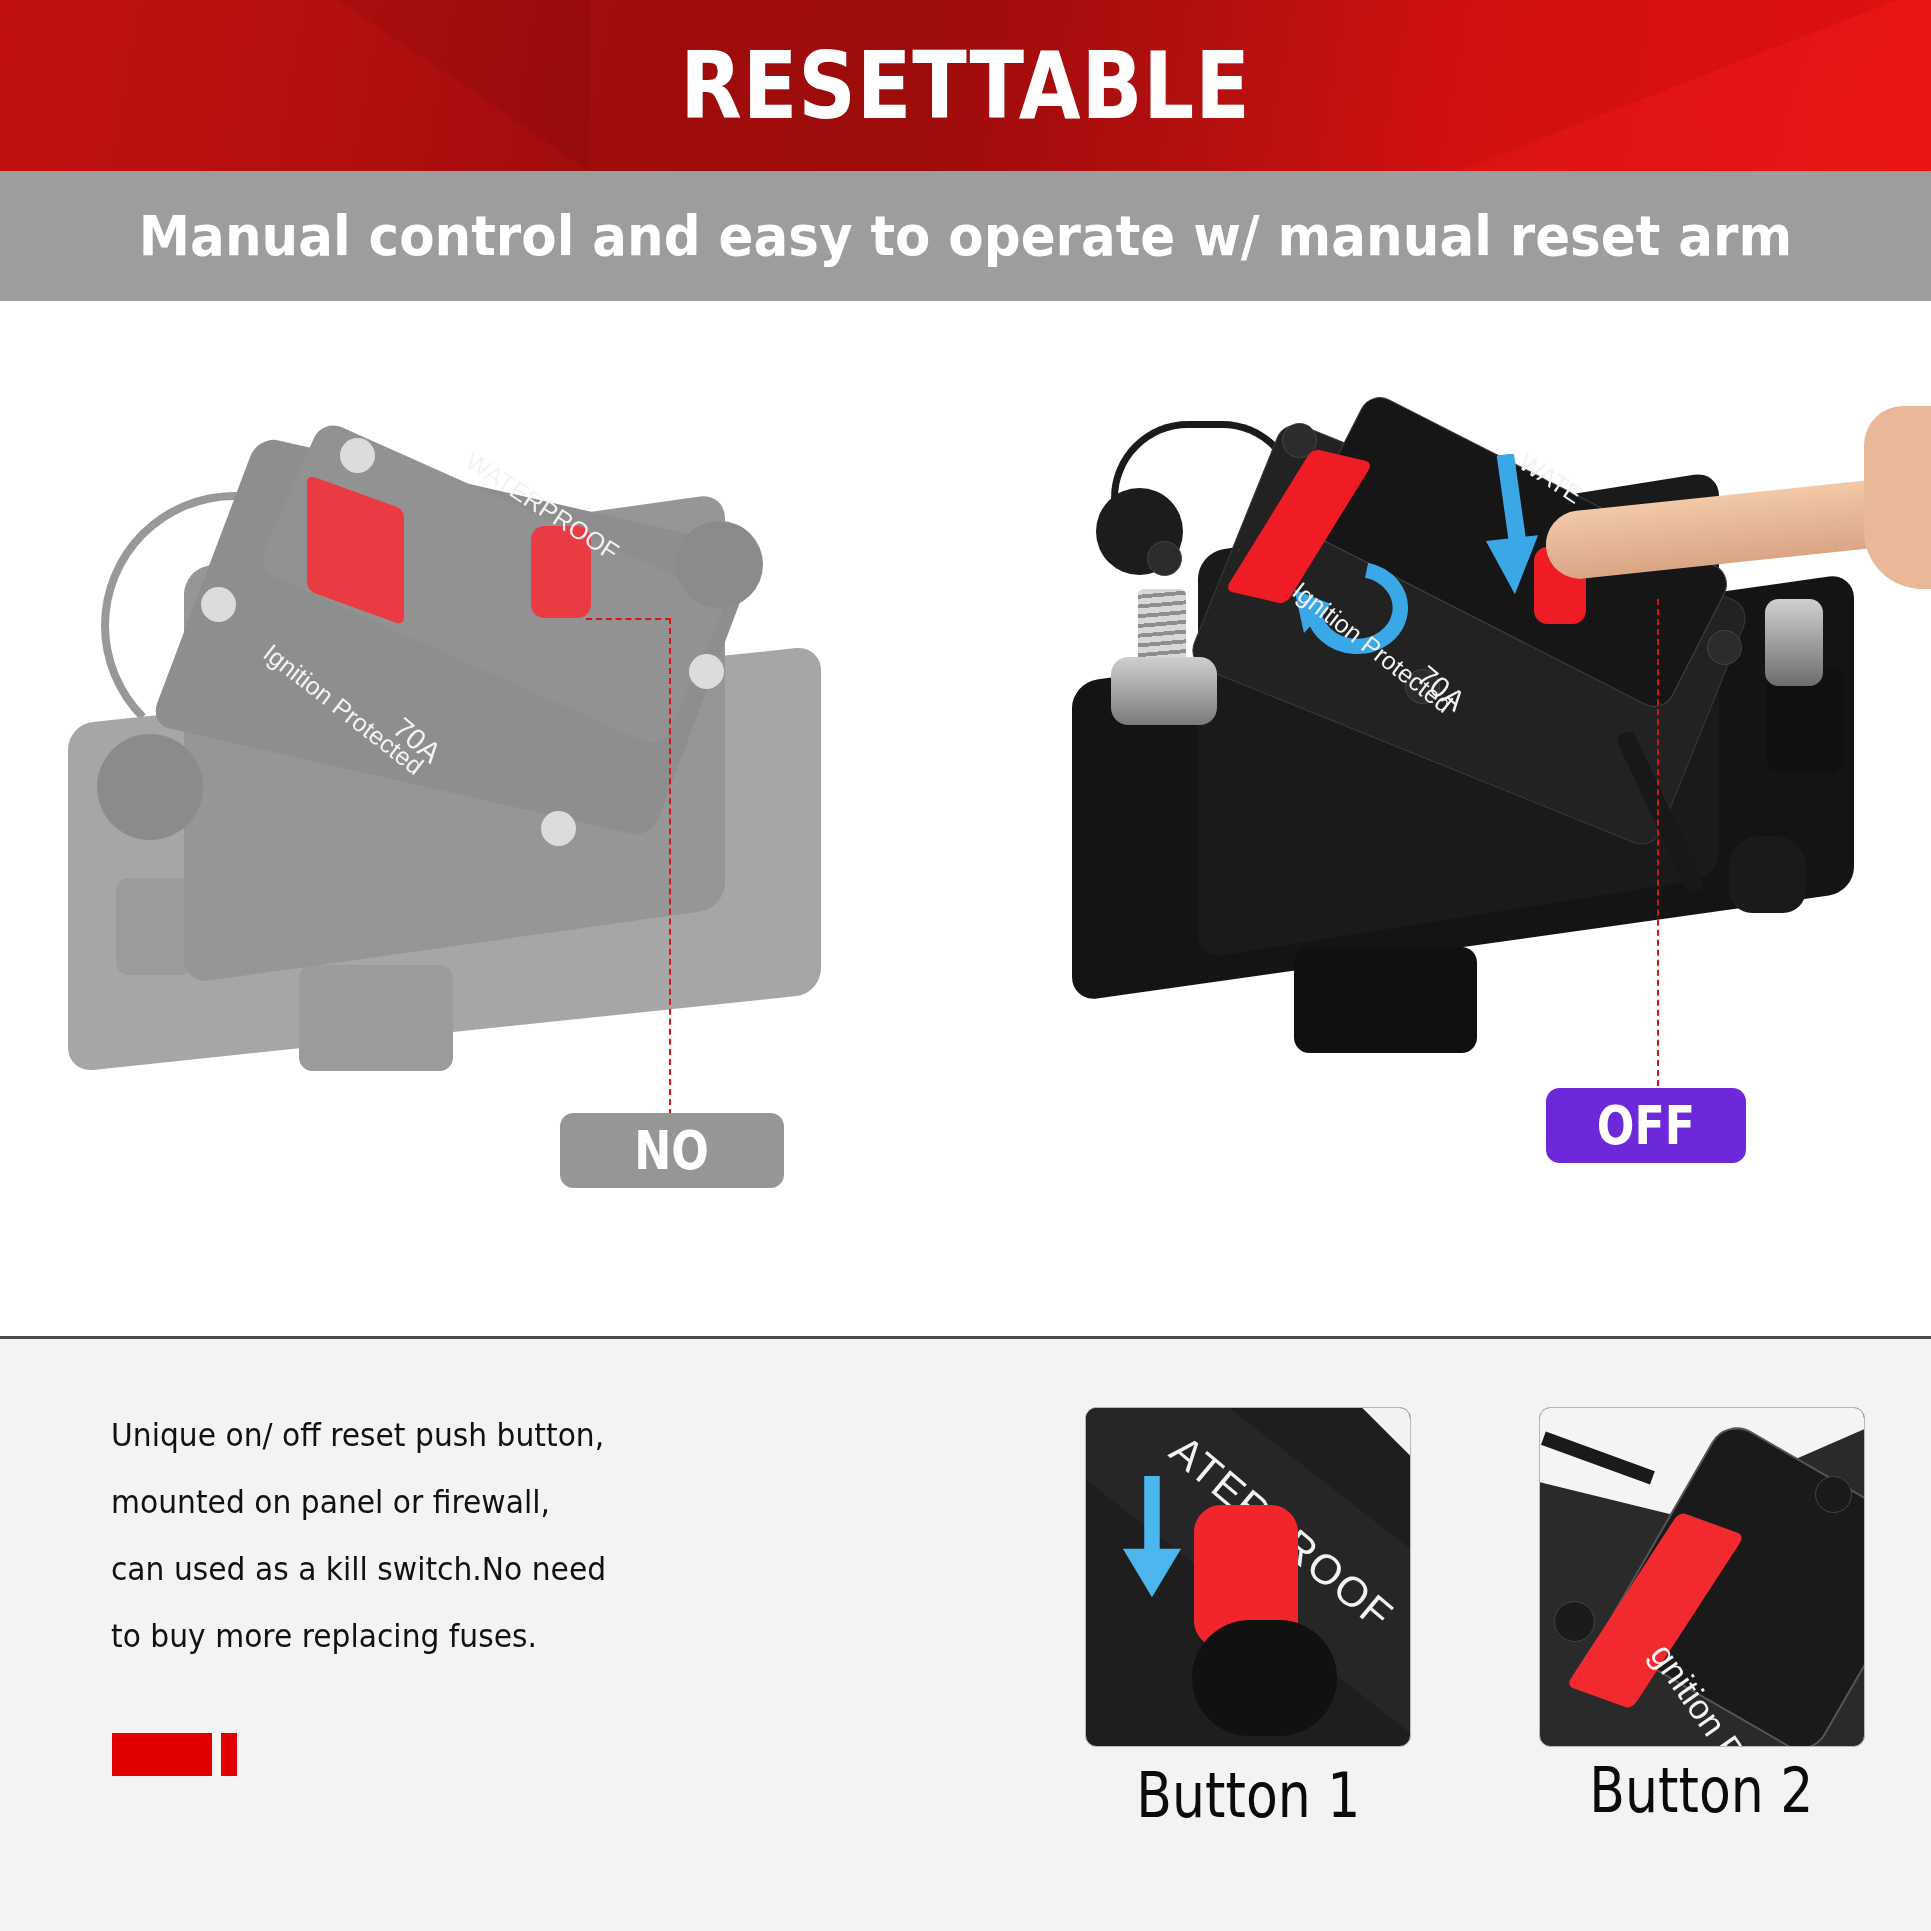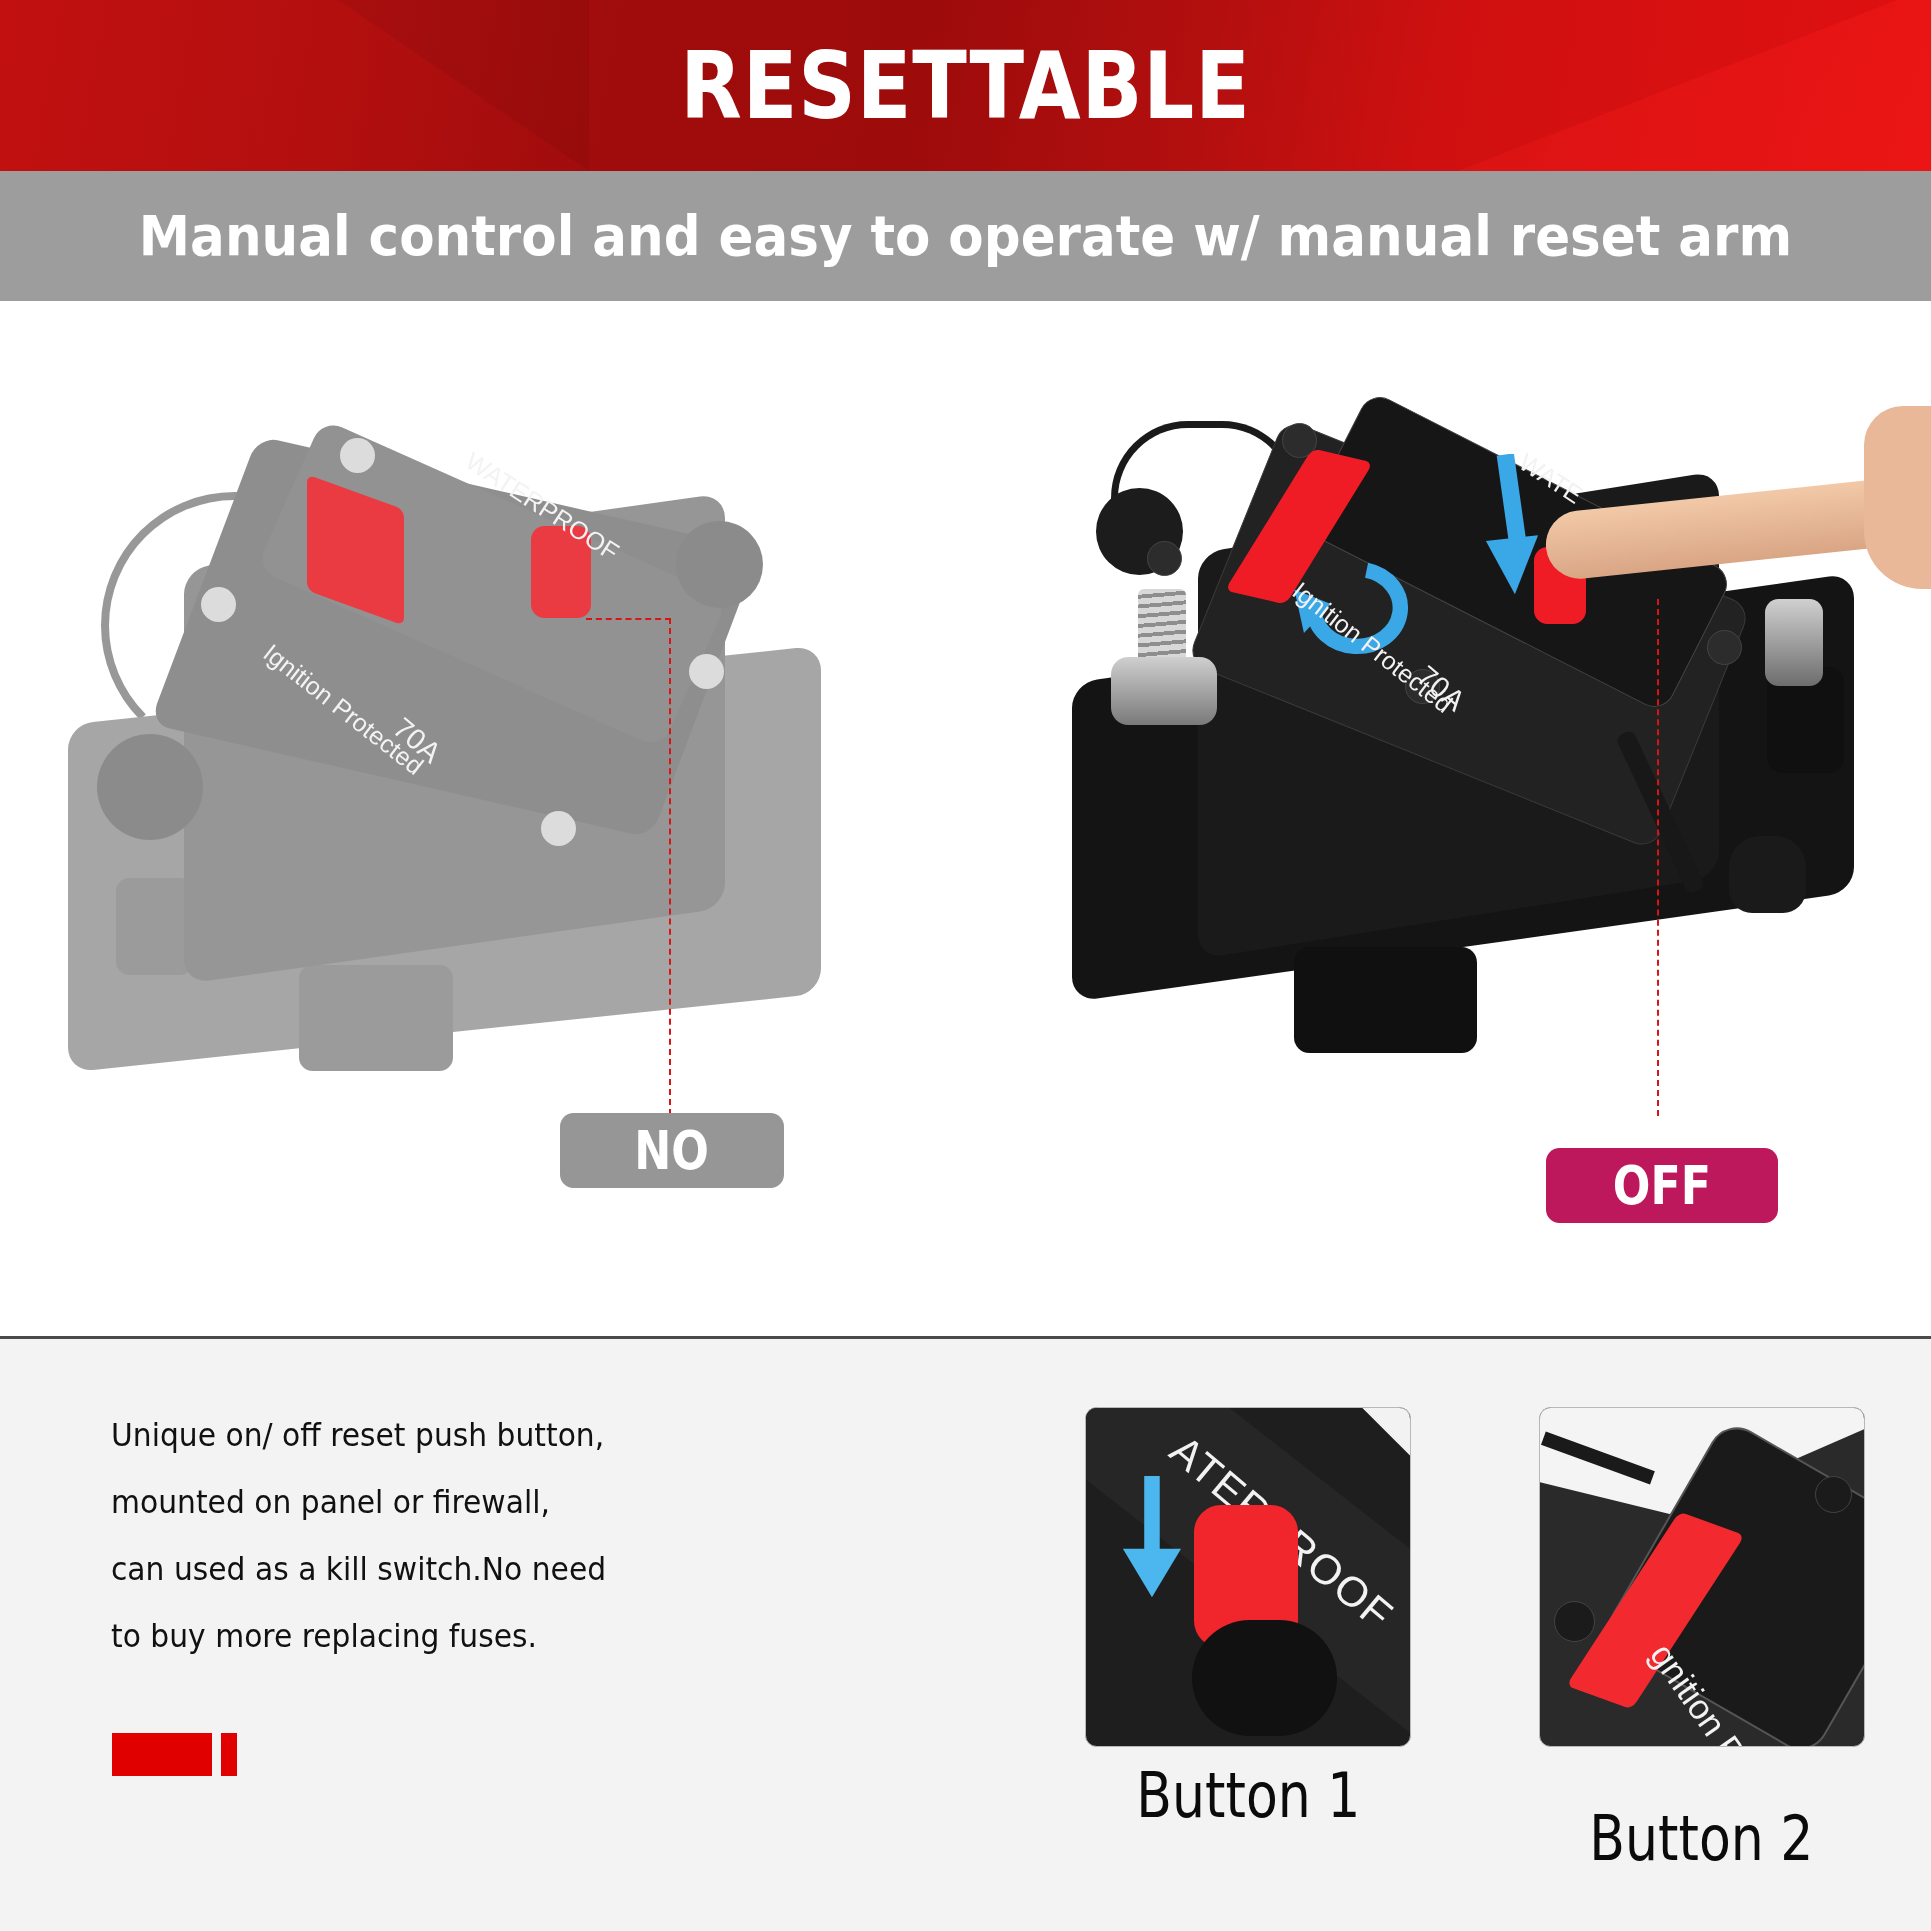--- a/index.html
+++ b/index.html
@@ -142,21 +142,21 @@
     <path d="M40 60 A45 40 0 1 0 95 20" fill="none" stroke="#3aa7e6" stroke-width="16"></path>
     <polygon points="20,40 58,55 30,85" fill="#3aa7e6"></polygon>
   </svg>
 
   <div class="prodtxt" style="left:444px;top:58px;transform:rotate(33deg);">WATE</div>
   <div class="prodtxt" style="left:343px;top:266px;font-size:29px;transform:rotate(40deg);">70A</div>
   <div class="prodtxt" style="left:203px;top:227px;transform:rotate(38deg);">Ignition Protected</div>
 </div>
 
 <div class="dash-v" style="left:1657px;top:599px;height:517px;"></div>
-<div class="pill" style="left:1546px;top:1148px;width:232px;background:#be185d;">
+<div class="pill" style="left:1546px;top:1088px;width:200px;background:#6d28d9;">
   <span>OFF</span>
 </div>
 
 <div class="abs divider"></div>
 <div class="abs lower"></div>
 
 <div class="abs desc">
   <div>Unique on/ off reset push button,</div>
   <div>mounted on panel or firewall,</div>
   <div>can used as a kill switch.No need</div>
@@ -182,16 +182,16 @@
 
 <div class="thumb" style="left:1539px;background:#2a2a2a;">
   <div class="abs" style="left:0;top:0;width:324px;height:106px;background:#f4f4f4;clip-path:polygon(0 0,100% 0,100% 20%,40% 100%,0 70%);"></div>
   <div class="abs" style="left:0;top:43px;width:116px;height:13.5px;background:#1a1a1a;transform:rotate(20deg);"></div>
   <div class="abs" style="left:106px;top:53px;width:241px;height:251px;background:#1a1a1a;border:2.9px solid #555;border-radius:29px;transform:rotate(30deg);"></div>
   <div class="rocker" style="left:77px;top:111px;width:77px;height:183px;background:#f22a30;transform:skewX(-18deg) rotate(18deg);"></div>
   <div class="screw" style="left:13.5px;top:193px;width:39px;height:39px;background:#1b1b1b;border:1.9px solid #444;"></div>
   <div class="screw" style="left:275px;top:68px;width:35px;height:35px;background:#1b1b1b;border:1.9px solid #444;"></div>
   <div class="prodtxt" style="left:87px;top:280px;font-size:35px;transform:rotate(55deg);">gnition Pr</div>
 </div>
-<div class="thumb-cap" style="left:1527px;top:1802px;">
+<div class="thumb-cap" style="left:1527px;top:1754px;">
   <span>Button 2</span>
 </div>
 
 
 </body></html>

